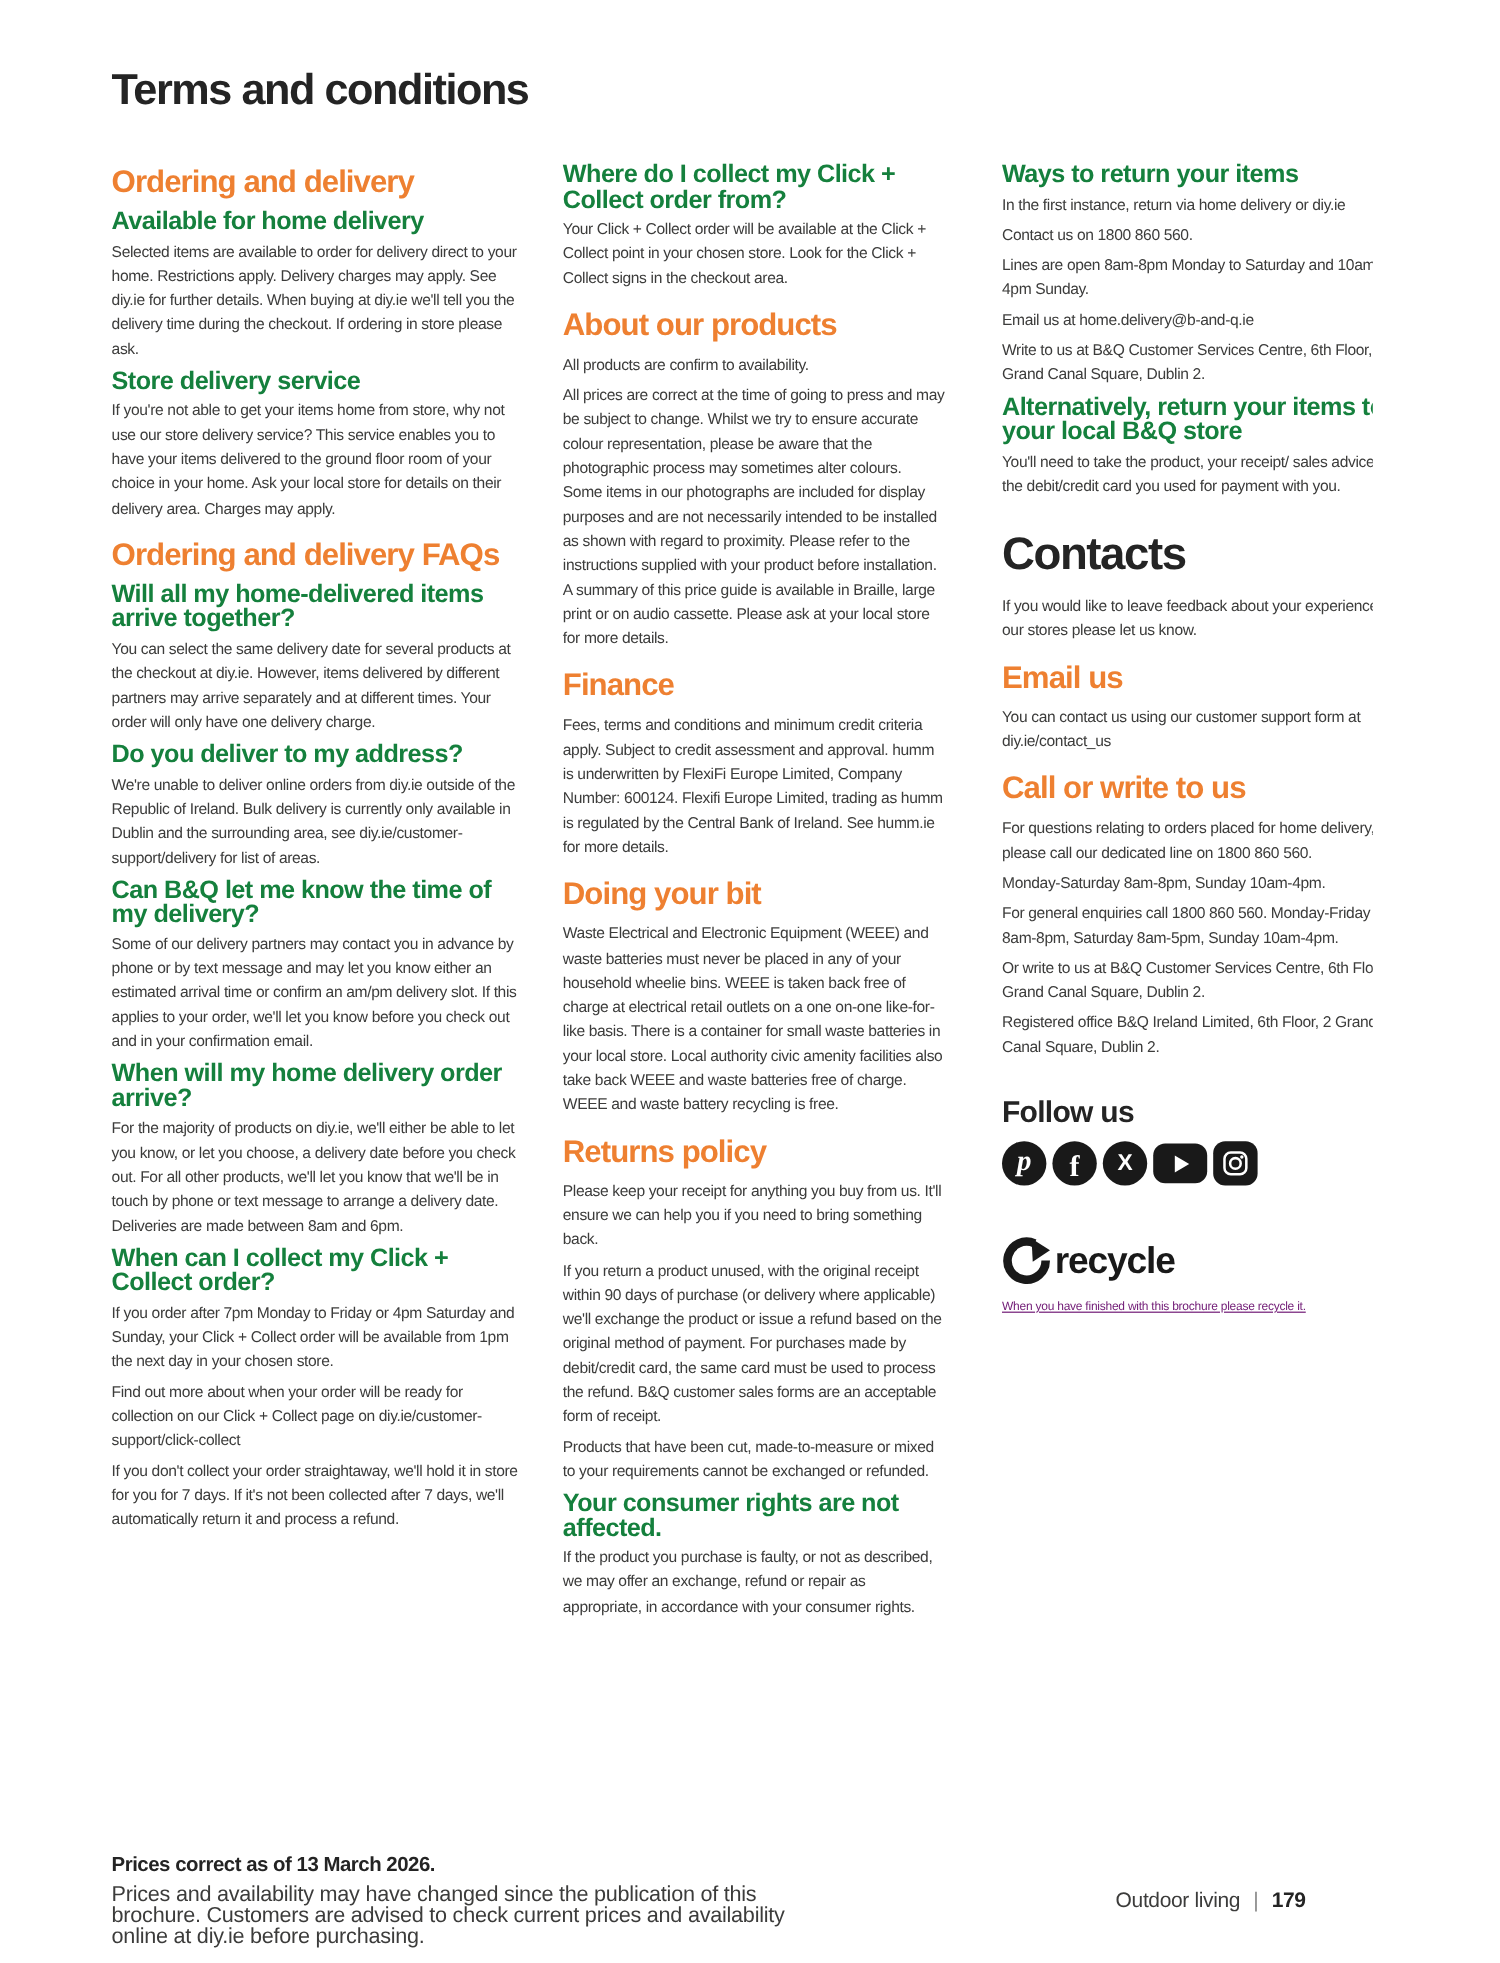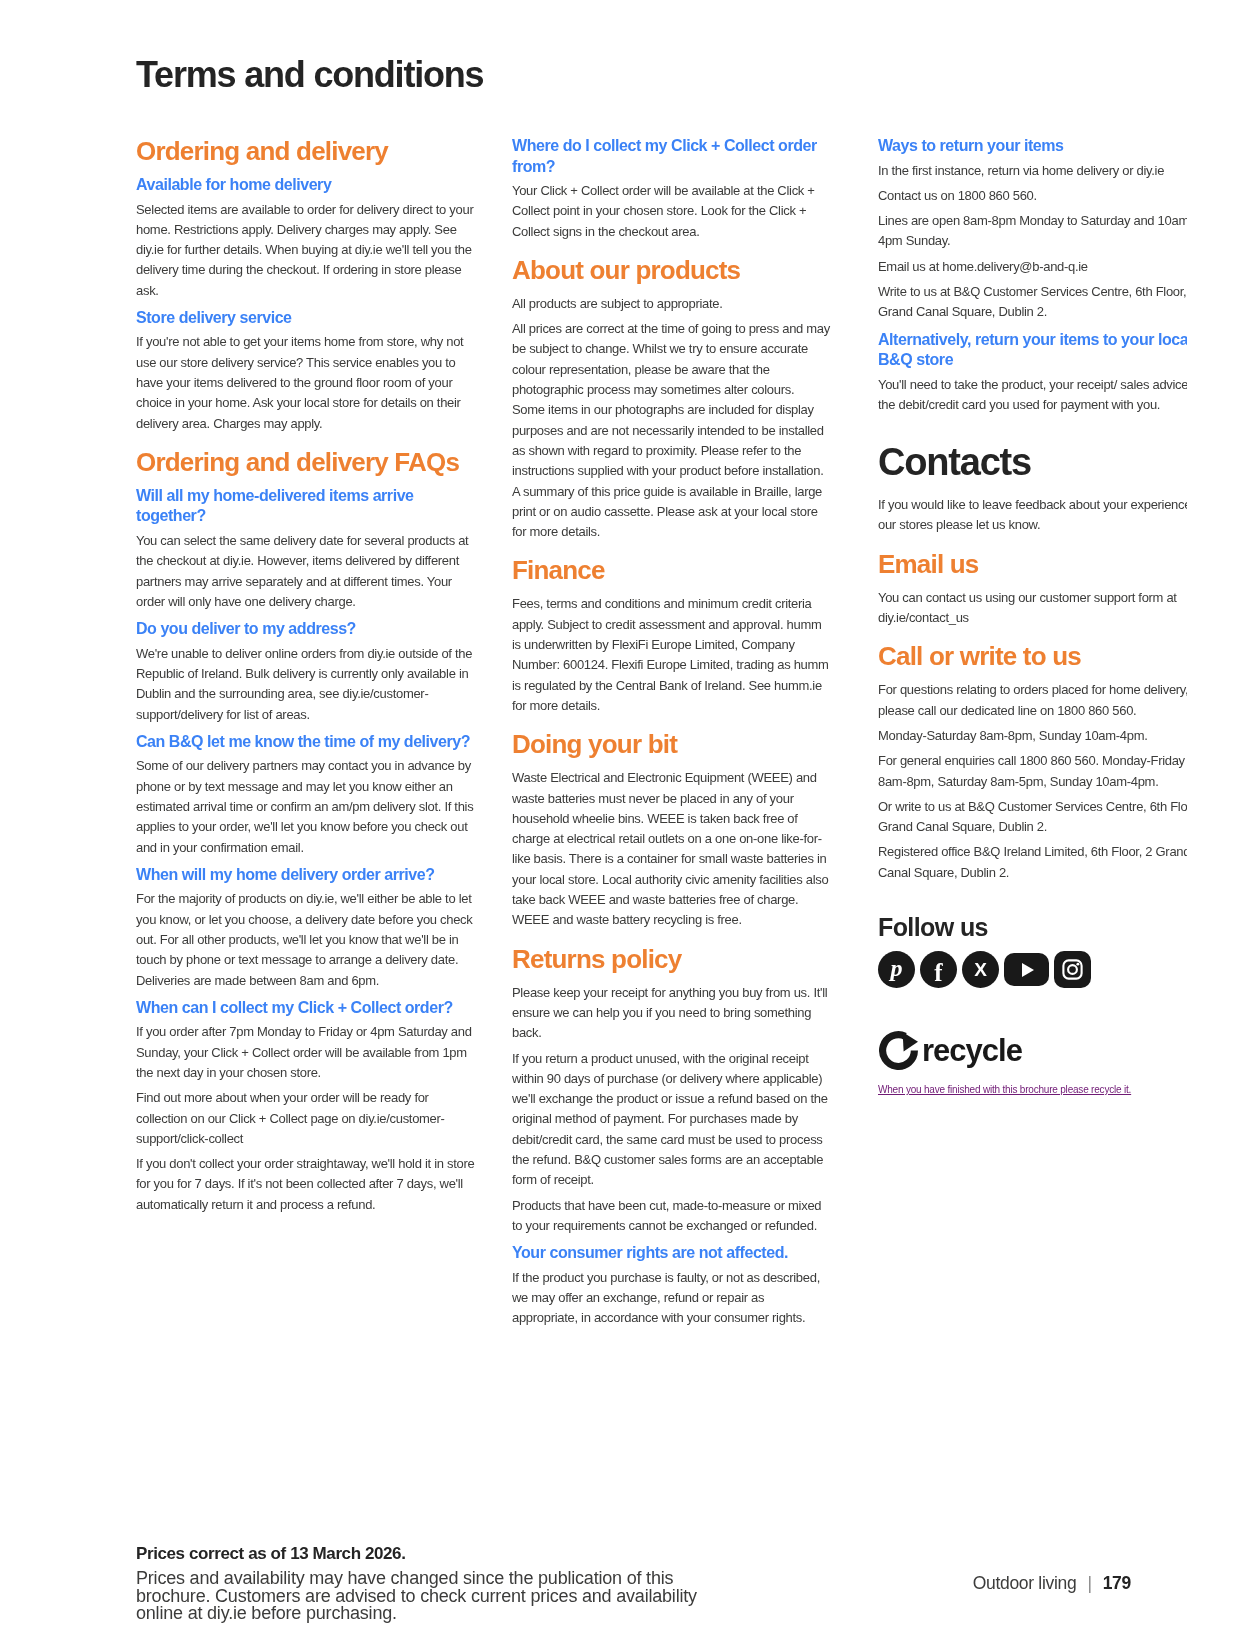--- a/index.html
+++ b/index.html
@@ -3,21 +3,20 @@
 <meta charset="utf-8">
 <style>
   html,body{margin:0;padding:0;background:#ffffff;}
   #page{
     position:relative;
     width:1144px;height:1636px;
     background:#ffffff;
     font-family:"Liberation Sans", sans-serif;
     color:#3c3c3b;
     overflow:hidden;
-    margin-left:43px;
   }
   
   .reg-mark{position:absolute;left:1216px;top:30px;width:13px;height:13px;
     display:grid;grid-template-columns:6.5px 6.5px;grid-template-rows:6.5px 6.5px;}
   .reg-sq{width:6.5px;height:6.5px;}
 
   .page-title{
     position:absolute;left:93px;top:54px;
     font-size:36px;line-height:42px;font-weight:700;color:#242424;letter-spacing:-1.2px;
   }
@@ -26,21 +25,21 @@
   .col-1{left:93px;width:344px;}
   .col-2{left:469px;width:318px;}
   .col-3{left:835px;width:338px;}
   .col > :first-child{margin-top:0;}
 
   .p{
     font-size:13px;line-height:20.3px;letter-spacing:-0.3px;
     margin:0 0 5px 0;color:#3c3c3b;
   }
   .h3{
-    font-size:16px;line-height:20.5px;font-weight:700;color:#3b82f6;letter-spacing:-0.45px;
+    font-size:21px;line-height:20.5px;font-weight:700;color:#15803d;letter-spacing:-0.45px;
     margin:7px 0 4px 0;
   }
   .h2{
     font-size:26px;line-height:31px;font-weight:700;color:#EE8031;letter-spacing:-0.8px;
     margin:13px 0 8px 0;white-space:nowrap;
   }
   .h1{
     font-size:38px;line-height:42px;font-weight:700;color:#242424;letter-spacing:-1.2px;
     margin:26px 0 12px 0;
   }
@@ -103,21 +102,21 @@
     <div class="h3">When can I collect my Click + Collect order?</div>
     <p class="p">If you order after 7pm Monday to Friday or 4pm Saturday and Sunday, your Click + Collect order will be available from 1pm the next day in your chosen store.</p>
     <p class="p">Find out more about when your order will be ready for collection on our Click + Collect page on diy.ie/customer-support/click-collect</p>
     <p class="p">If you don't collect your order straightaway, we'll hold it in store for you for 7 days. If it's not been collected after 7 days, we'll automatically return it and process a refund.</p>
   </div>
 
   <div class="col col-2">
     <div class="h3">Where do I collect my Click + Collect order from?</div>
     <p class="p">Your Click + Collect order will be available at the Click + Collect point in your chosen store. Look for the Click + Collect signs in the checkout area.</p>
     <div class="h2">About our products</div>
-    <p class="p">All products are subject to appropriate.</p>
+    <p class="p">All products are confirm to availability.</p>
     <p class="p">All prices are correct at the time of going to press and may be subject to change. Whilst we try to ensure accurate colour representation, please be aware that the photographic process may sometimes alter colours. Some items in our photographs are included for display purposes and are not necessarily intended to be installed as shown with regard to proximity. Please refer to the instructions supplied with your product before installation. A summary of this price guide is available in Braille, large print or on audio cassette. Please ask at your local store for more details.</p>
     <div class="h2">Finance</div>
     <p class="p">Fees, terms and conditions and minimum credit criteria apply. Subject to credit assessment and approval. humm is underwritten by FlexiFi Europe Limited, Company Number: 600124. Flexifi Europe Limited, trading as humm is regulated by the Central Bank of Ireland. See humm.ie for more details.</p>
     <div class="h2">Doing your bit</div>
     <p class="p">Waste Electrical and Electronic Equipment (WEEE) and waste batteries must never be placed in any of your household wheelie bins. WEEE is taken back free of charge at electrical retail outlets on a one on-one like-for-like basis. There is a container for small waste batteries in your local store. Local authority civic amenity facilities also take back WEEE and waste batteries free of charge. WEEE and waste battery recycling is free.</p>
     <div class="h2">Returns policy</div>
     <p class="p">Please keep your receipt for anything you buy from us. It'll ensure we can help you if you need to bring something back.</p>
     <p class="p">If you return a product unused, with the original receipt within 90 days of purchase (or delivery where applicable) we'll exchange the product or issue a refund based on the original method of payment. For purchases made by debit/credit card, the same card must be used to process the refund. B&amp;Q customer sales forms are an acceptable form of receipt.</p>
     <p class="p">Products that have been cut, made-to-measure or mixed to your requirements cannot be exchanged or refunded.</p>
     <div class="h3">Your consumer rights are not affected.</div>

